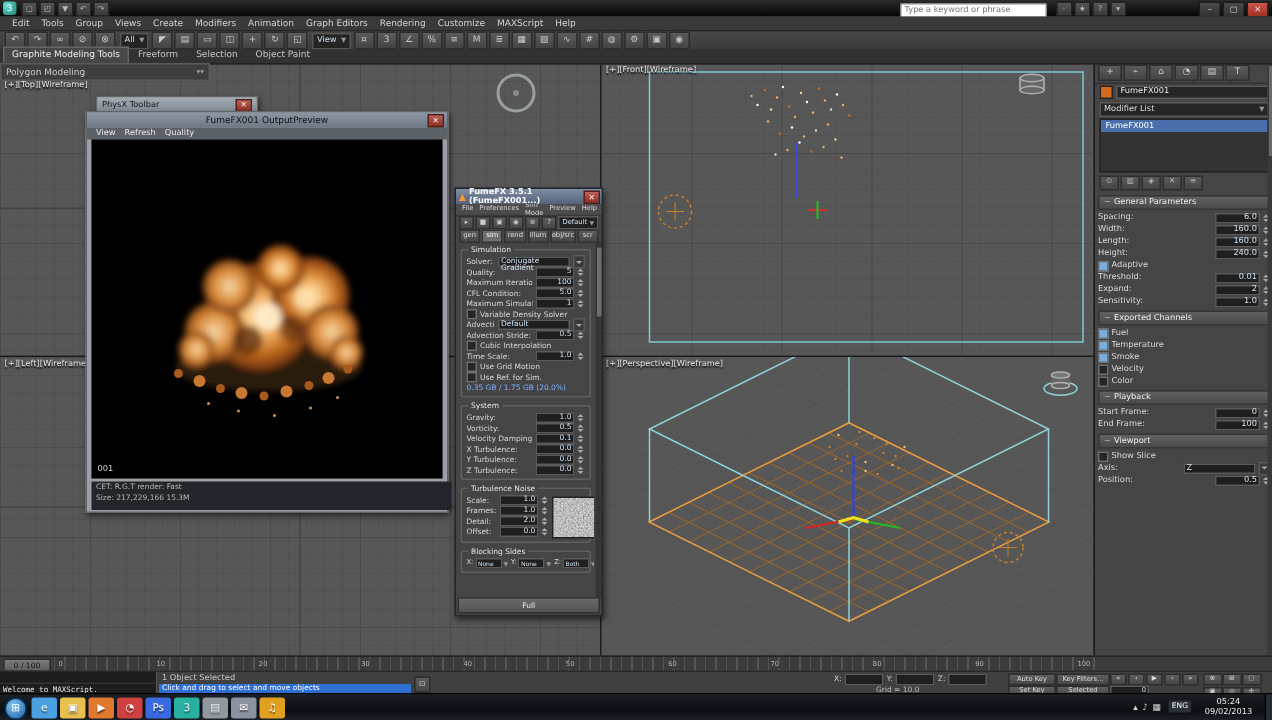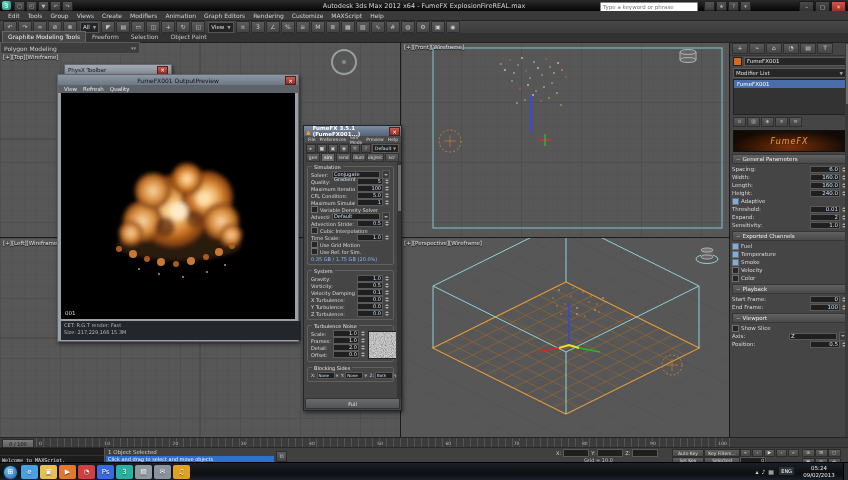--- a/index.html
+++ b/index.html
@@ -398,23 +398,20 @@
     <div class="stackrow" data-selected="true">FumeFX001</div>
       </div>
     <div id="stacktools">
 
     <span class="stool">⊙</span>
         <span class="stool">▥</span>
         <span class="stool">◈</span>
         <span class="stool">✕</span>
         <span class="stool">≡</span>
       </div>
-    <div id="ffxlogo">
-        <span>FumeFX</span>
-      </div>
 
     <div class="roll">
         <span>General Parameters</span>
       </div>
     <div>
 
         <div class="frow" data-type="spin">
 
           <span class="lbl">Spacing:</span>
           <span class="val">6.0</span>
@@ -556,21 +553,20 @@
 
   <div id="titlebar" class="abs">
     <div id="applogo">3</div>
     <div id="qarow">
       <span class="qabtn">▢</span>
       <span class="qabtn">◰</span>
       <span class="qabtn">▼</span>
       <span class="qabtn">↶</span>
       <span class="qabtn">↷</span>
     </div>
-    <span id="wintitle">Autodesk 3ds Max 2012 x64 - FumeFX ExplosionFireREAL.max</span>
     <input id="searchbox" placeholder="Type a keyword or phrase" style="">
     <div id="iccluster">
       <span class="qabtn">◦</span>
       <span class="qabtn">★</span>
       <span class="qabtn">?</span>
       <span class="qabtn">▾</span>
     </div>
     <div id="winbtns">
       <span class="winbtn">–</span>
       <span class="winbtn">▢</span>

